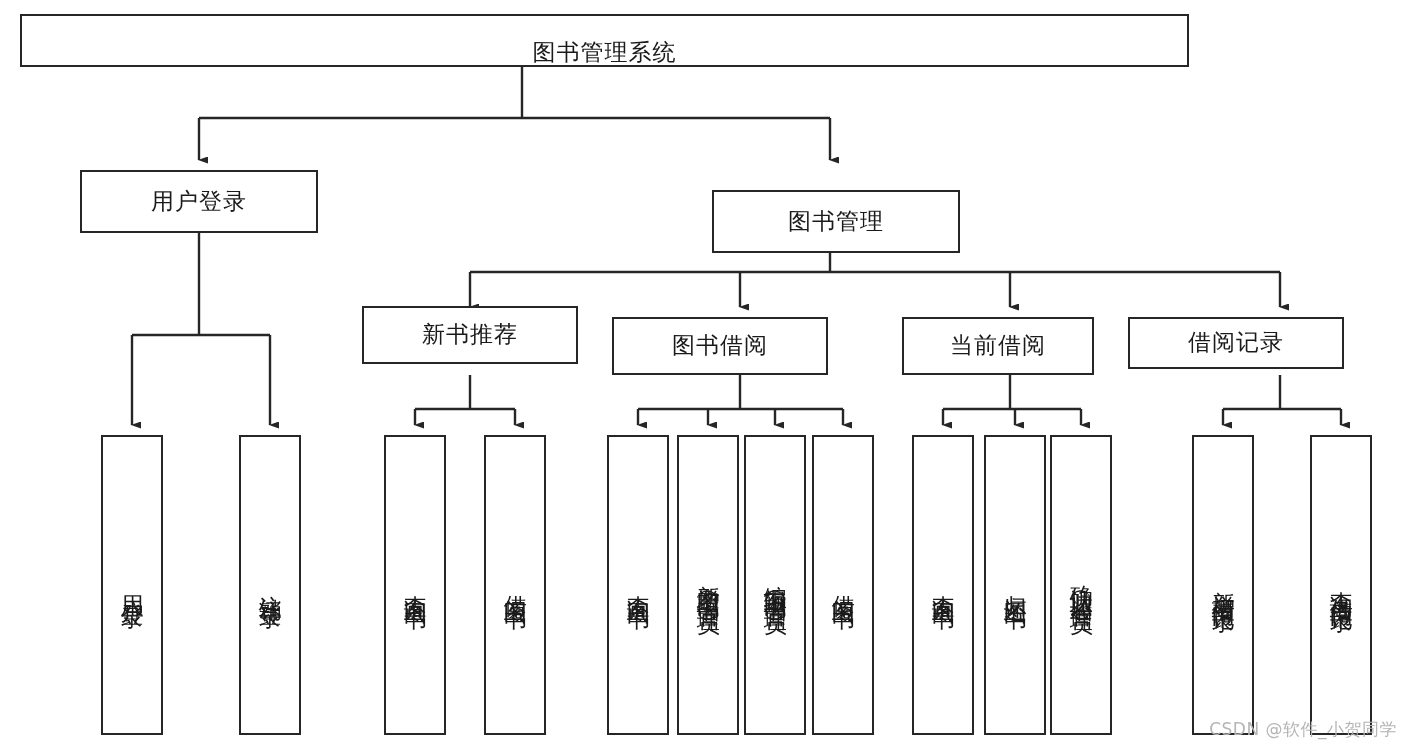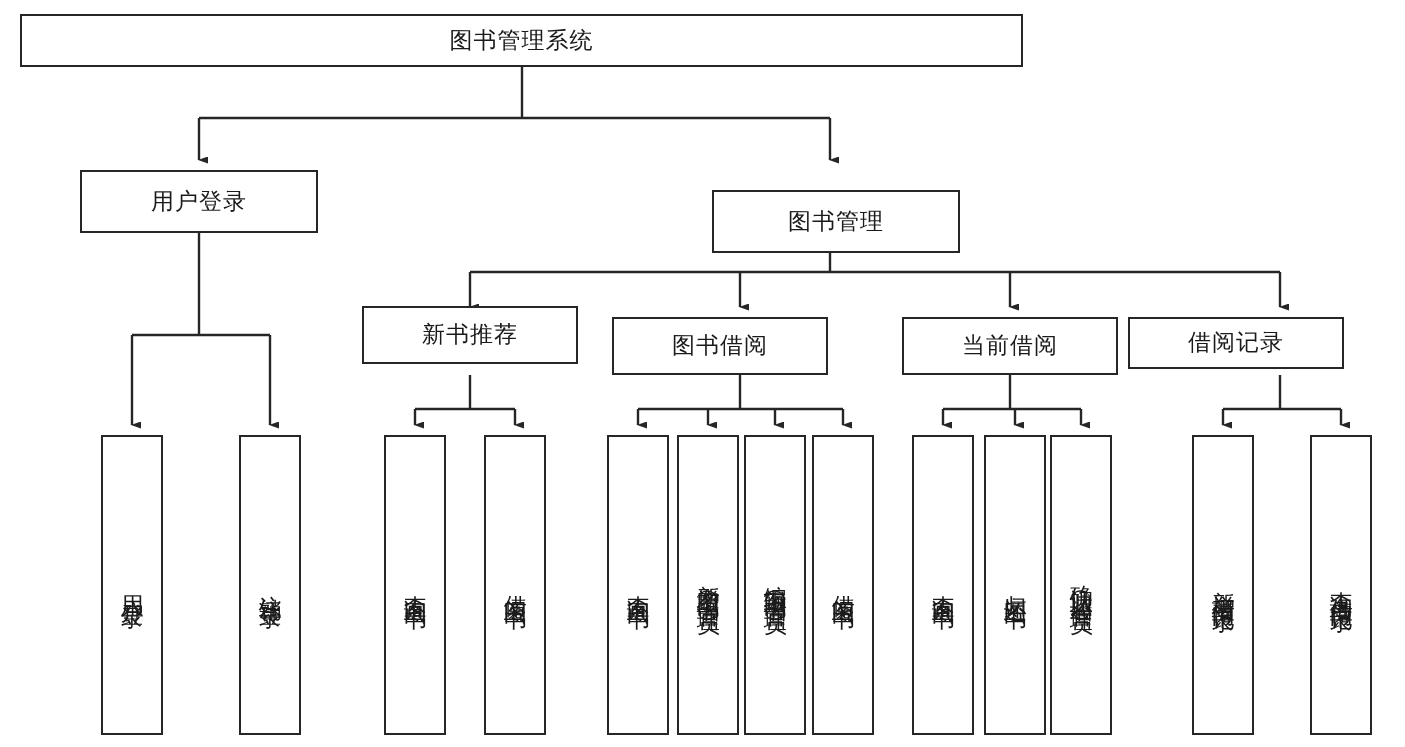--- a/index.html
+++ b/index.html
@@ -110,36 +110,36 @@
         <path d="M 1015 409 L 1015 425" marker-end="url(#arrowhead)"></path>
         <path d="M 1081 409 L 1081 425" marker-end="url(#arrowhead)"></path>
         <path d="M 1280 375 L 1280 409"></path>
         <path d="M 1223 409 L 1341 409"></path>
         <path d="M 1223 409 L 1223 425" marker-end="url(#arrowhead)"></path>
         <path d="M 1341 409 L 1341 425" marker-end="url(#arrowhead)"></path>
       </g>
   </svg>
 
   <div id="node-layer">
-      <div class="node horiz" style="left: 20px; top: 14px; width: 1003px; height: 53px;">
+      <div class="node horiz" style="left: 20px; top: 14px; width: 1169px; height: 53px; align-items: flex-end;">
         <span class="label">图书管理系统</span>
       </div>
       <div class="node horiz" style="left: 80px; top: 170px; width: 238px; height: 63px;">
         <span class="label">用户登录</span>
       </div>
       <div class="node horiz" style="left: 712px; top: 170px; width: 248px; height: 63px; margin-top: 20px;">
         <span class="label">图书管理</span>
       </div>
       <div class="node horiz" style="left: 362px; top: 306px; width: 216px; height: 58px;">
         <span class="label">新书推荐</span>
       </div>
       <div class="node horiz" style="left: 612px; top: 317px; width: 216px; height: 58px;">
         <span class="label">图书借阅</span>
       </div>
-      <div class="node horiz" style="left: 902px; top: 317px; width: 216px; height: 58px;">
+      <div class="node horiz" style="left: 902px; top: 317px; width: 192px; height: 58px;">
         <span class="label">当前借阅</span>
       </div>
       <div class="node horiz" style="left: 1128px; top: 317px; width: 216px; height: 52px;">
         <span class="label">借阅记录</span>
       </div>
       <div class="node vert" style="left: 101px; top: 435px; width: 62px; height: 300px;">
         <span class="label">用户登录</span>
       </div>
       <div class="node vert" style="left: 239px; top: 435px; width: 62px; height: 300px;">
         <span class="label">注销登录</span>
@@ -172,14 +172,15 @@
         <span class="label">确认归还（管理员）</span>
       </div>
       <div class="node vert" style="left: 1192px; top: 435px; width: 62px; height: 300px;">
         <span class="label">新增借阅记录</span>
       </div>
       <div class="node vert" style="left: 1310px; top: 435px; width: 62px; height: 300px;">
         <span class="label">查询借阅记录</span>
       </div>
     </div>
 
+  <div id="watermark">CSDN @软件_小贺同学</div>
 
 </div>
 
 </body></html>

